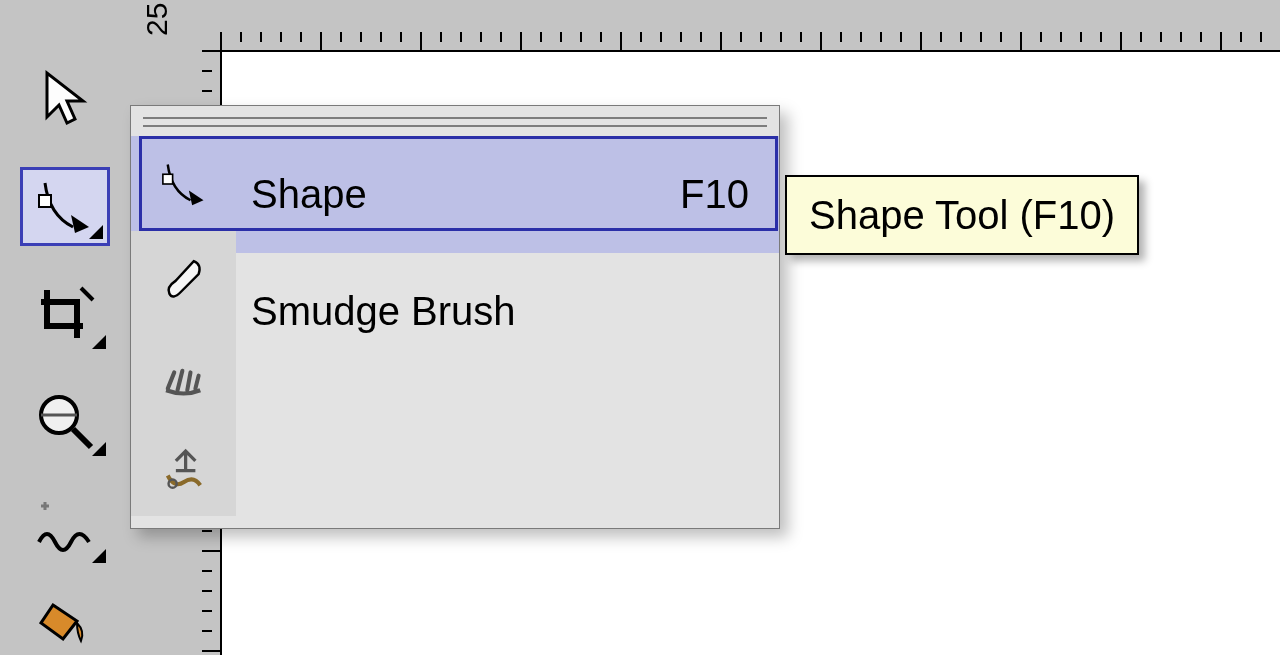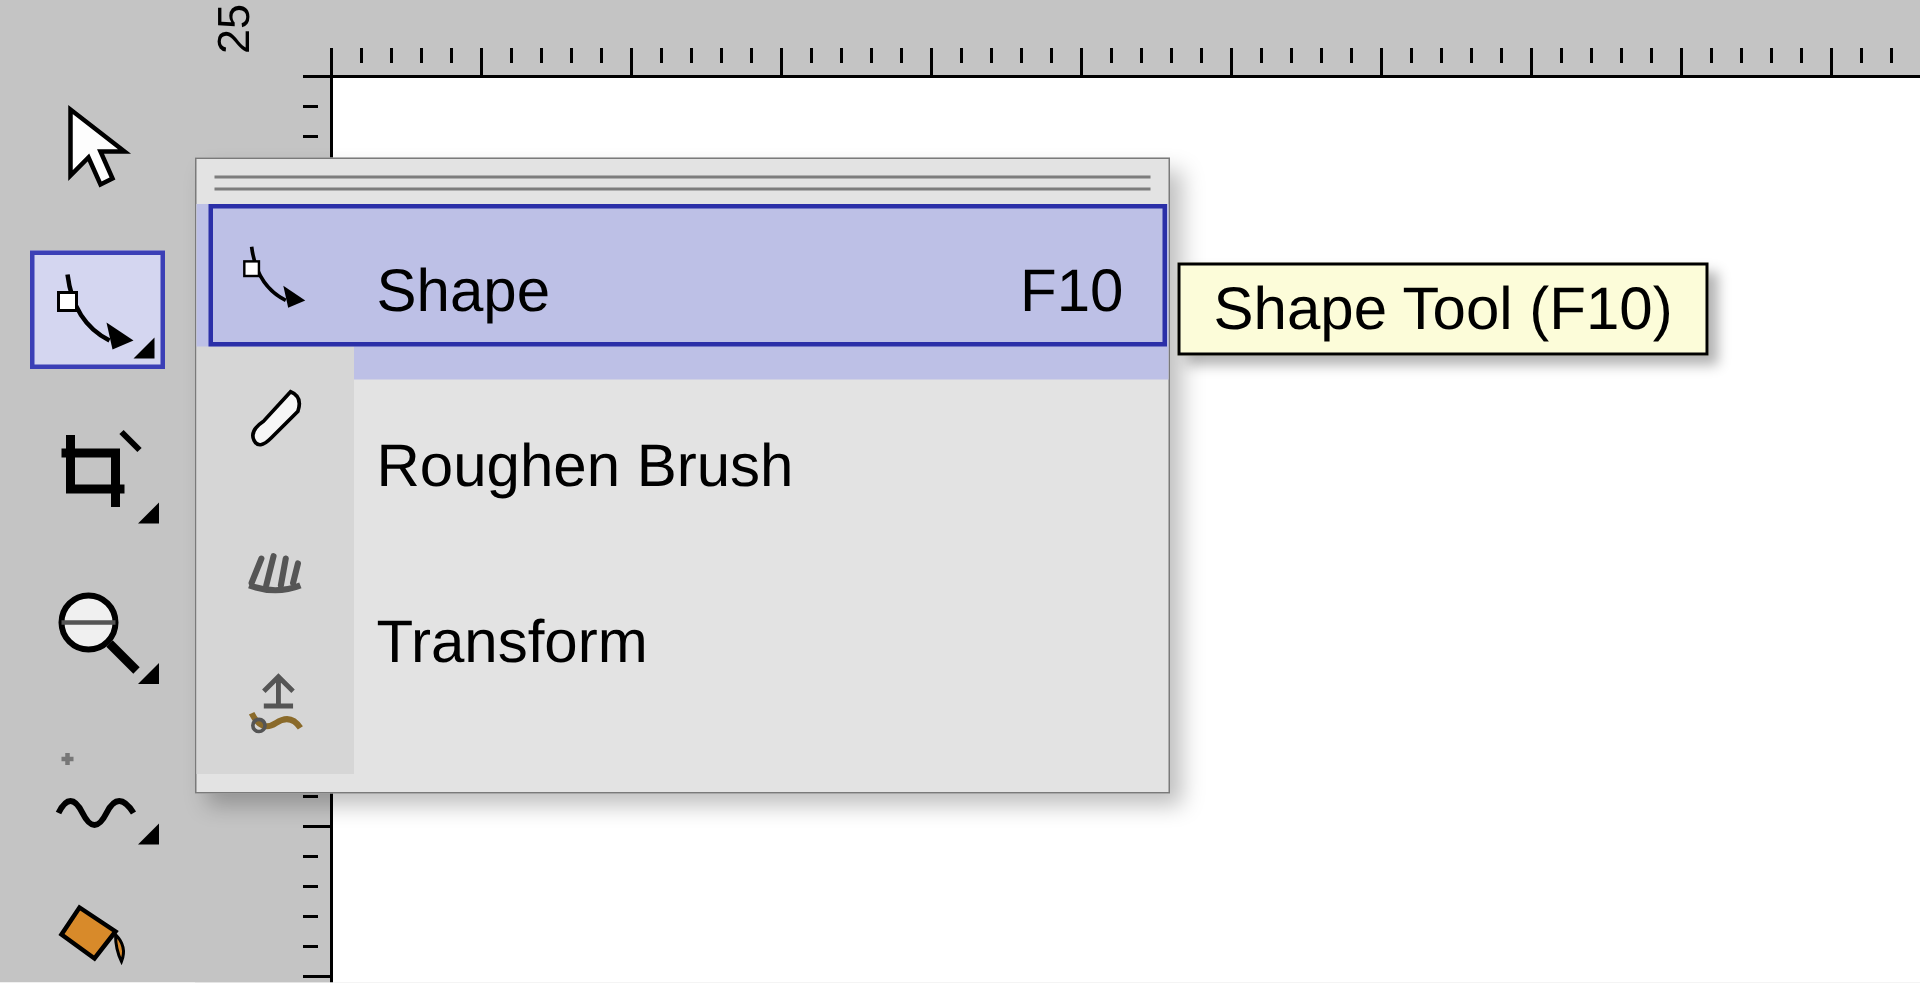--- a/index.html
+++ b/index.html
@@ -128,21 +128,21 @@
   }
   .flyout-shortcut {
     position: absolute; right: 30px;
     font-size: 40px;
   }
 
   
   .tooltip {
     position: absolute;
     left: 785px; top: 175px;
-    height: 62px;
+    height: 80px;
     padding: 0 22px;
     display: flex; align-items: center;
     background: #fcfcd9;
     border: 2px solid #000;
     font-size: 40px;
     color: #000;
     box-shadow: 6px 6px 8px rgba(0,0,0,0.3);
     white-space: nowrap;
   }
 
@@ -333,24 +333,21 @@
             <circle cx="18" cy="50" r="5" fill="none" stroke="#555" stroke-width="3"></circle>
           </svg>
         </div>
       </div>
       <div class="flyout-list">
         <div class="flyout-item selected">
           <span>Shape</span>
           <span class="flyout-shortcut">F10</span>
         </div>
         <div class="flyout-item">
-          <span>Roughen Brush</span>
-        </div>
-        <div class="flyout-item">
-          <span>Transform</span>
+          <span>Smudge Brush</span>
         </div>
       </div>
     </div>
     <div class="flyout-row-outline" style="top:30px;"></div>
   </div>
 
   <div class="tooltip">
     <span>Shape Tool (F10)</span>
   </div>
 

